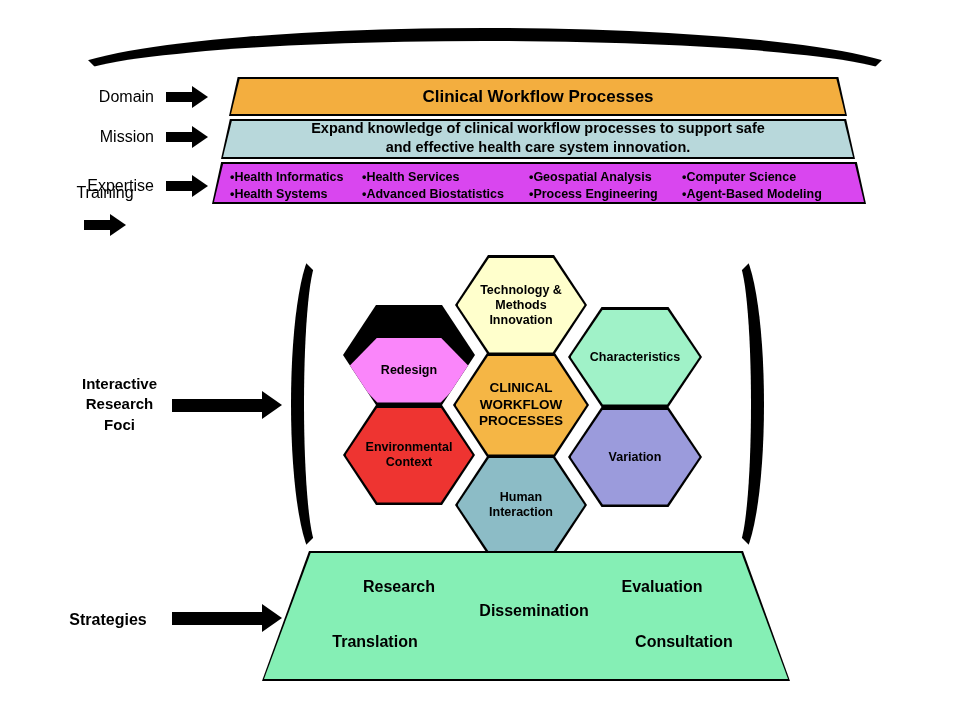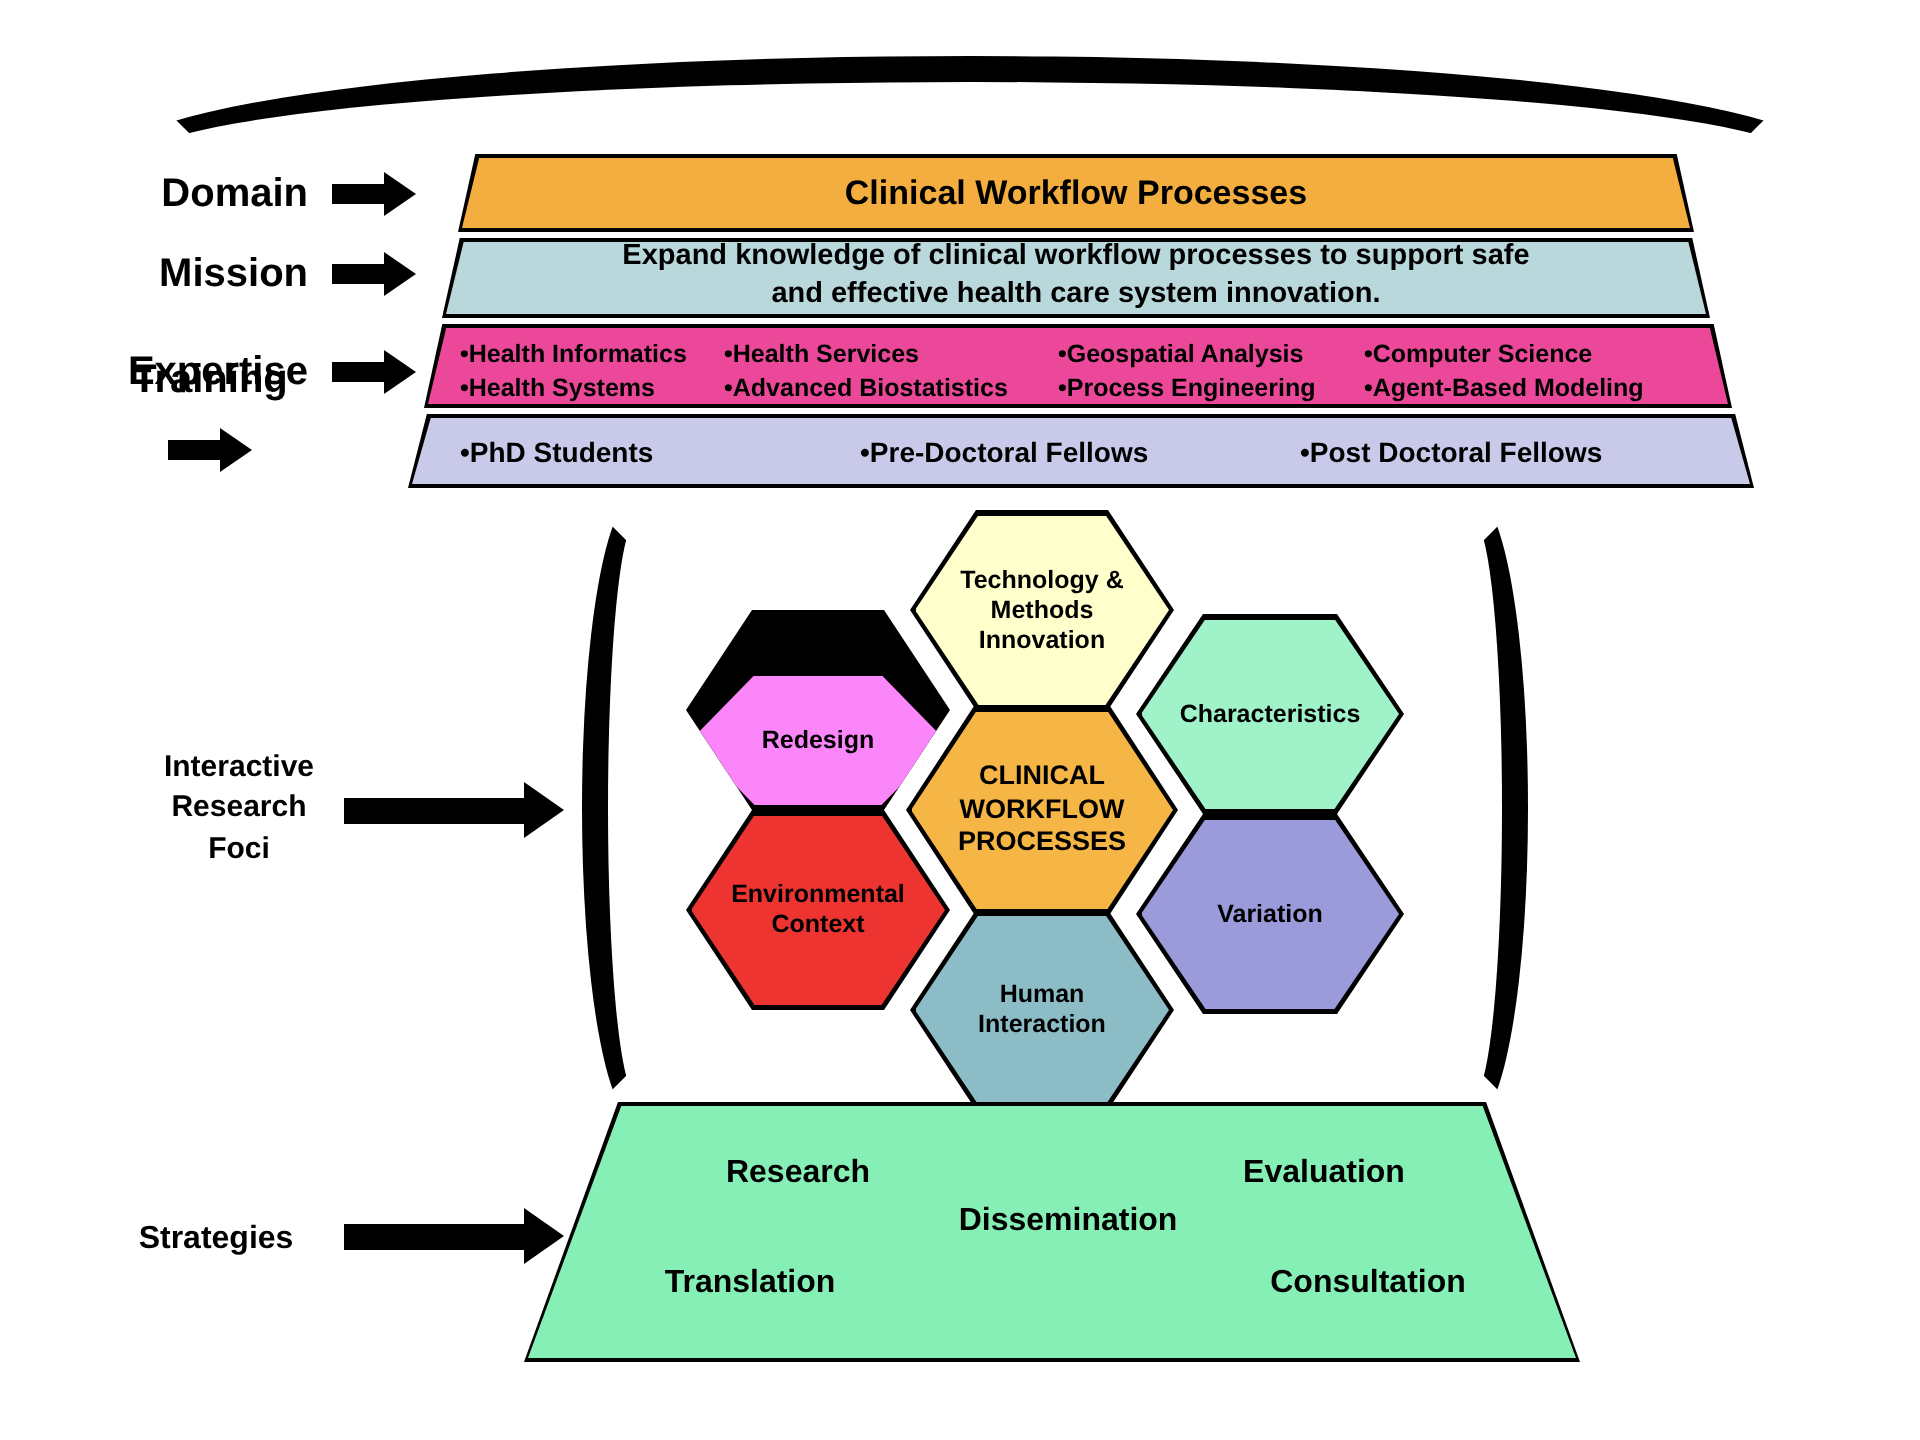--- a/index.html
+++ b/index.html
@@ -16,21 +16,21 @@
     border:13px solid transparent; border-top-color:#000; border-radius:50%;
   }
   .paren {
     width:54px; height:312px; border:13px solid transparent; border-radius:50%;
   }
   .paren-left  { left:291px; top:248px; border-left-color:#000; }
   .paren-right { left:710px; top:248px; border-right-color:#000; }
 
   
   .side-label { display:flex; align-items:center; justify-content:flex-end; gap:12px; height:22px; }
-  .side-text  { font-weight:bold; font-size:20px; white-space:nowrap; }
+  .side-text  { font-weight:normal; font-size:16px; white-space:nowrap; }
   .arrow { display:flex; align-items:center; }
   .arrow .shaft { height:10px; background:#000; }
   .arrow .head  { width:0; height:0; border-left:16px solid #000;
                   border-top:11px solid transparent; border-bottom:11px solid transparent; }
   .arrow.big .shaft { height:13px; }
   .arrow.big .head  { border-left:20px solid #000;
                       border-top:14px solid transparent; border-bottom:14px solid transparent; }
   .stack-label { text-align:center; font-weight:bold; font-size:15px; line-height:1.35; }
 
   
@@ -101,47 +101,40 @@
   </div>
 
   <div class="abs trap" style="left:221px; top:119px; width:634px; height:40px;">
     <div class="fill banner-mission" style="background: rgb(184, 216, 219);">
       <span>Expand knowledge of clinical workflow processes to support safe</span>
       <span>and effective health care system innovation.</span>
     </div>
   </div>
 
   <div class="abs trap" style="left:212px; top:162px; width:654px; height:42px;">
-    <div class="fill" style="background: #ec4899;">
+    <div class="fill" style="background: #d946ef;">
       <div class="exp-col" style="left:16px;">
         <div>•Health Informatics</div>
         <div>•Health Systems</div>
       </div>
       <div class="exp-col" style="left:148px;">
         <div>•Health Services</div>
         <div>•Advanced Biostatistics</div>
       </div>
       <div class="exp-col" style="left:315px;">
         <div>•Geospatial Analysis</div>
         <div>•Process Engineering</div>
       </div>
       <div class="exp-col" style="left:468px;">
         <div>•Computer Science</div>
         <div>•Agent-Based Modeling</div>
       </div>
     </div>
   </div>
 
-  <div class="abs trap" style="left:204px; top:207px; width:673px; height:37px;">
-    <div class="fill" style="background: rgb(201, 201, 233);">
-      <span class="training-item" style="left:24px;">•PhD Students</span>
-      <span class="training-item" style="left:224px;">•Pre-Doctoral Fellows</span>
-      <span class="training-item" style="left:444px;">•Post Doctoral Fellows</span>
-    </div>
-  </div>
 
   <div class="abs paren paren-left"></div>
   <div class="abs paren paren-right"></div>
 
   <div class="abs stack-label" style="left:52px; top:374px; width:135px;">
     <div>Interactive</div>
     <div>Research</div>
     <div>Foci</div>
   </div>
   <span class="abs arrow big" style="left:172px; top:391px;">

